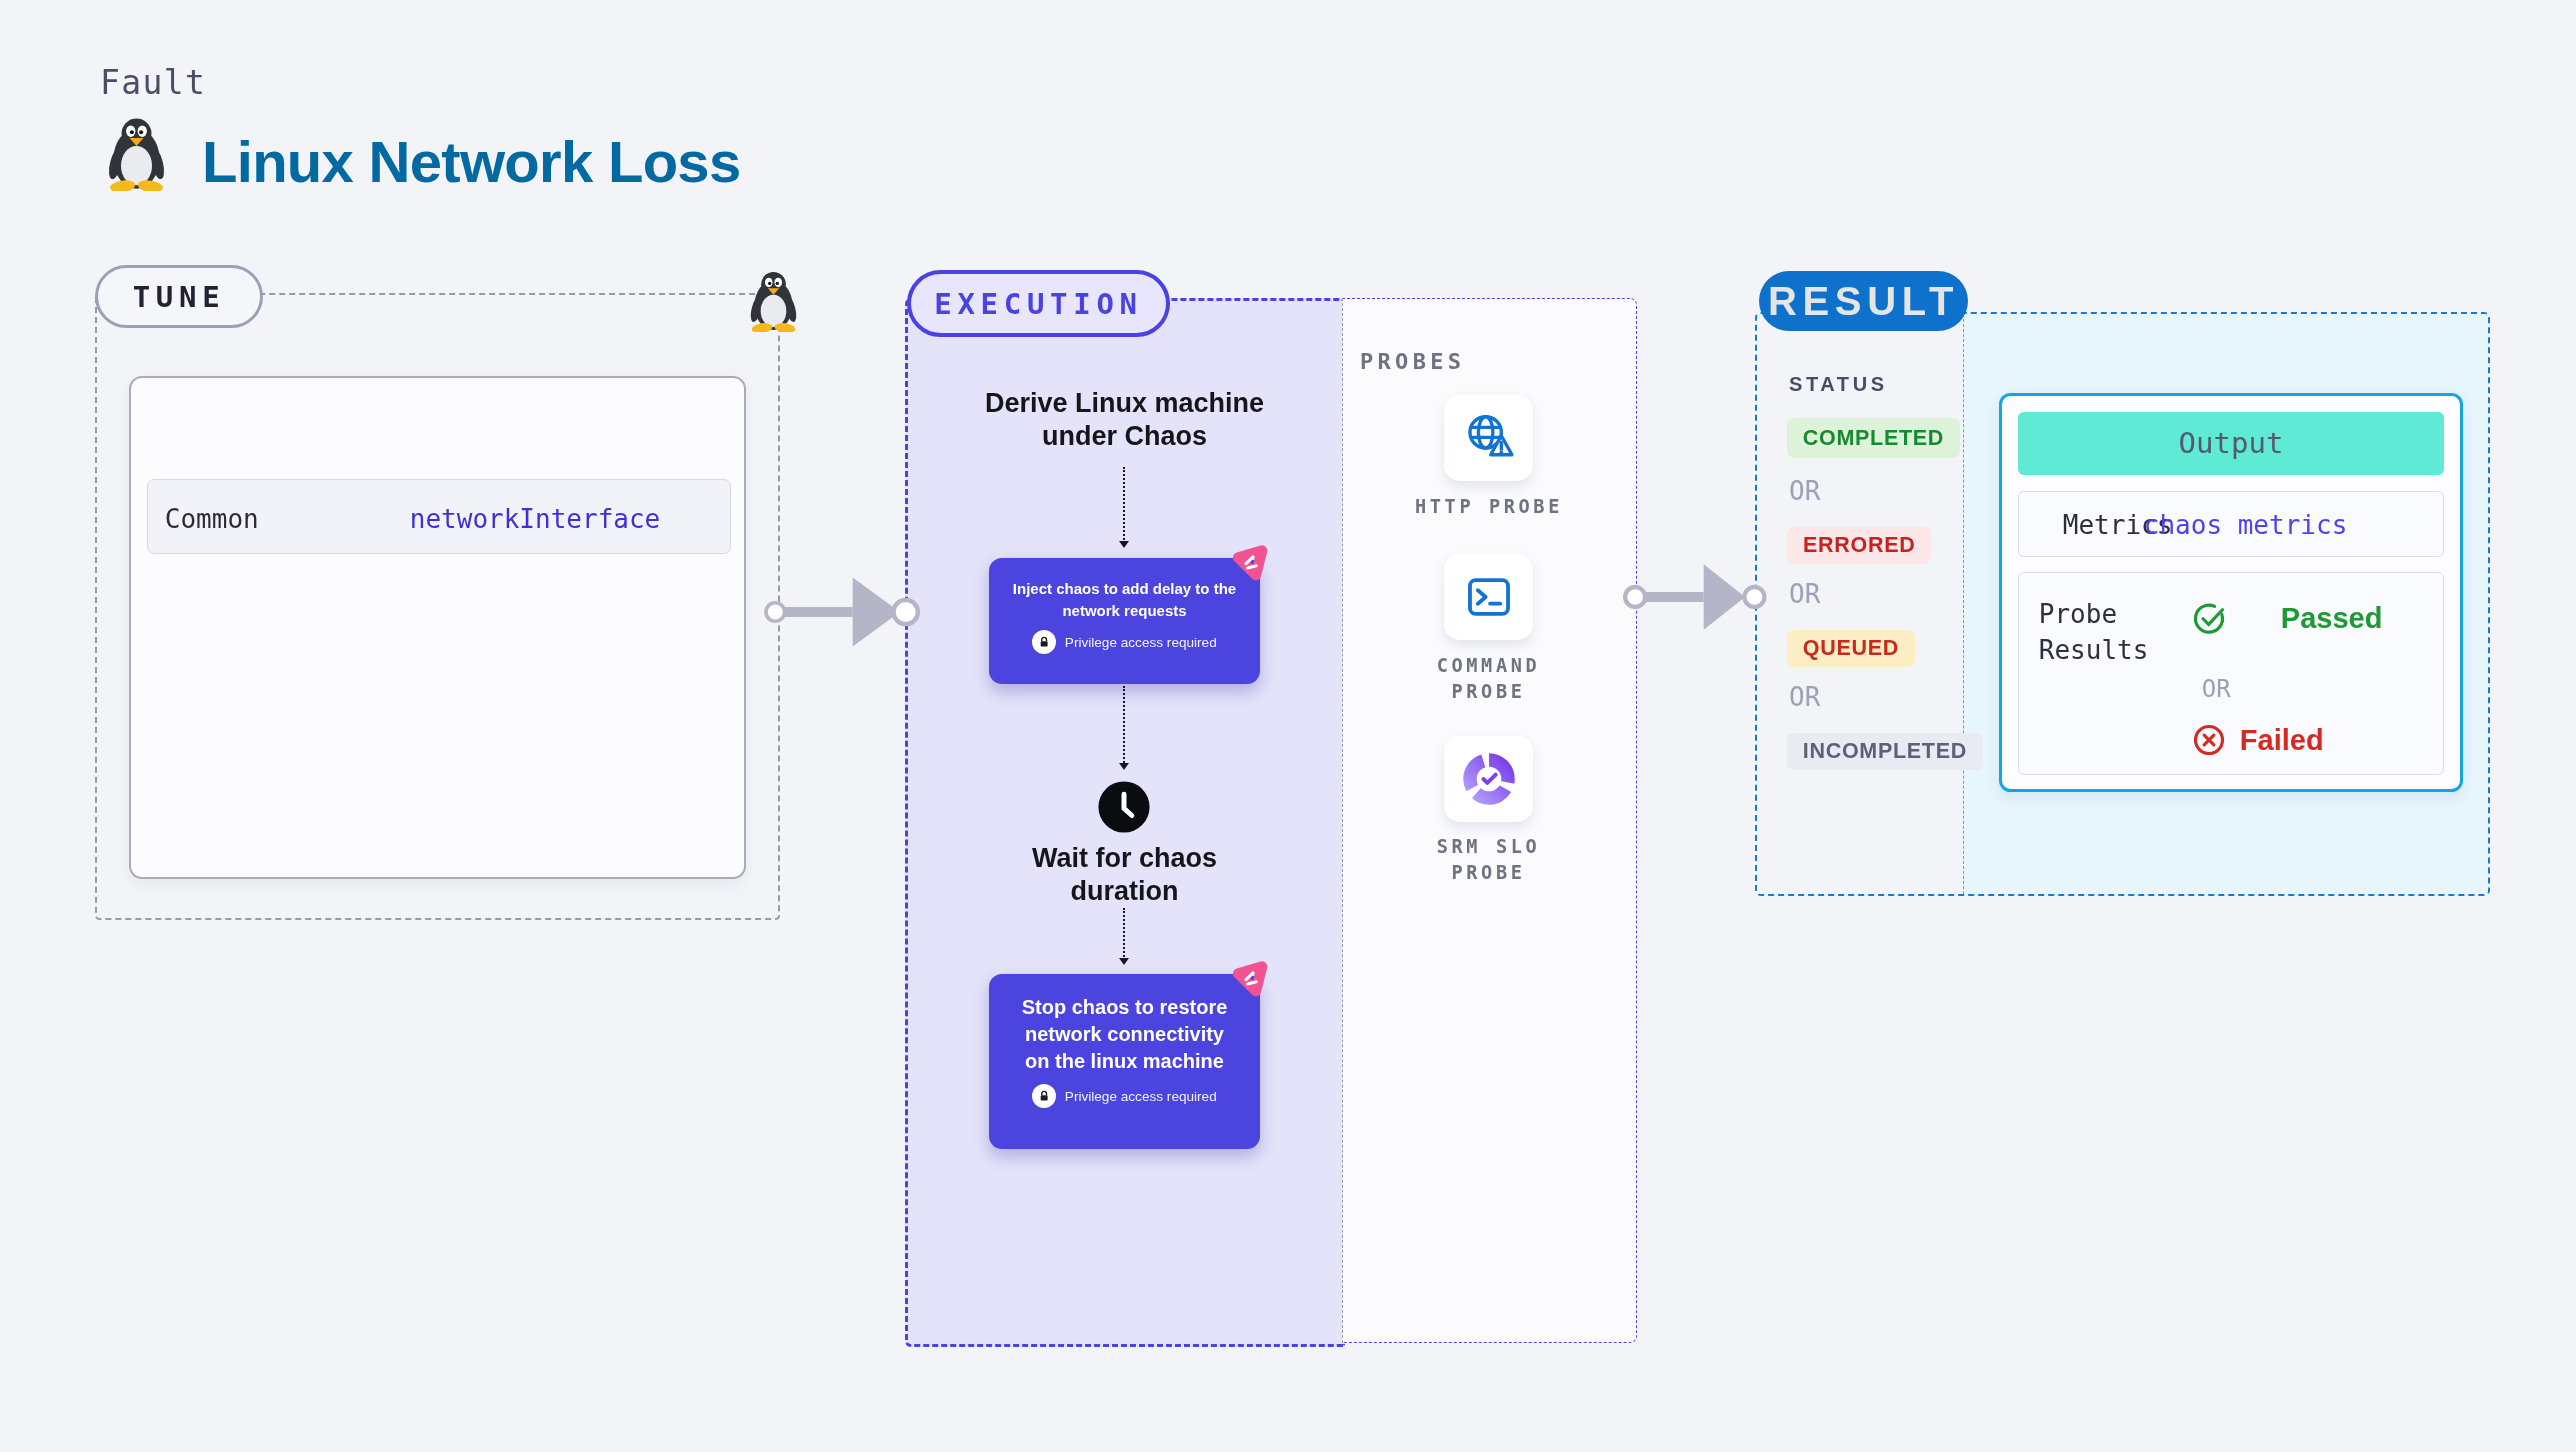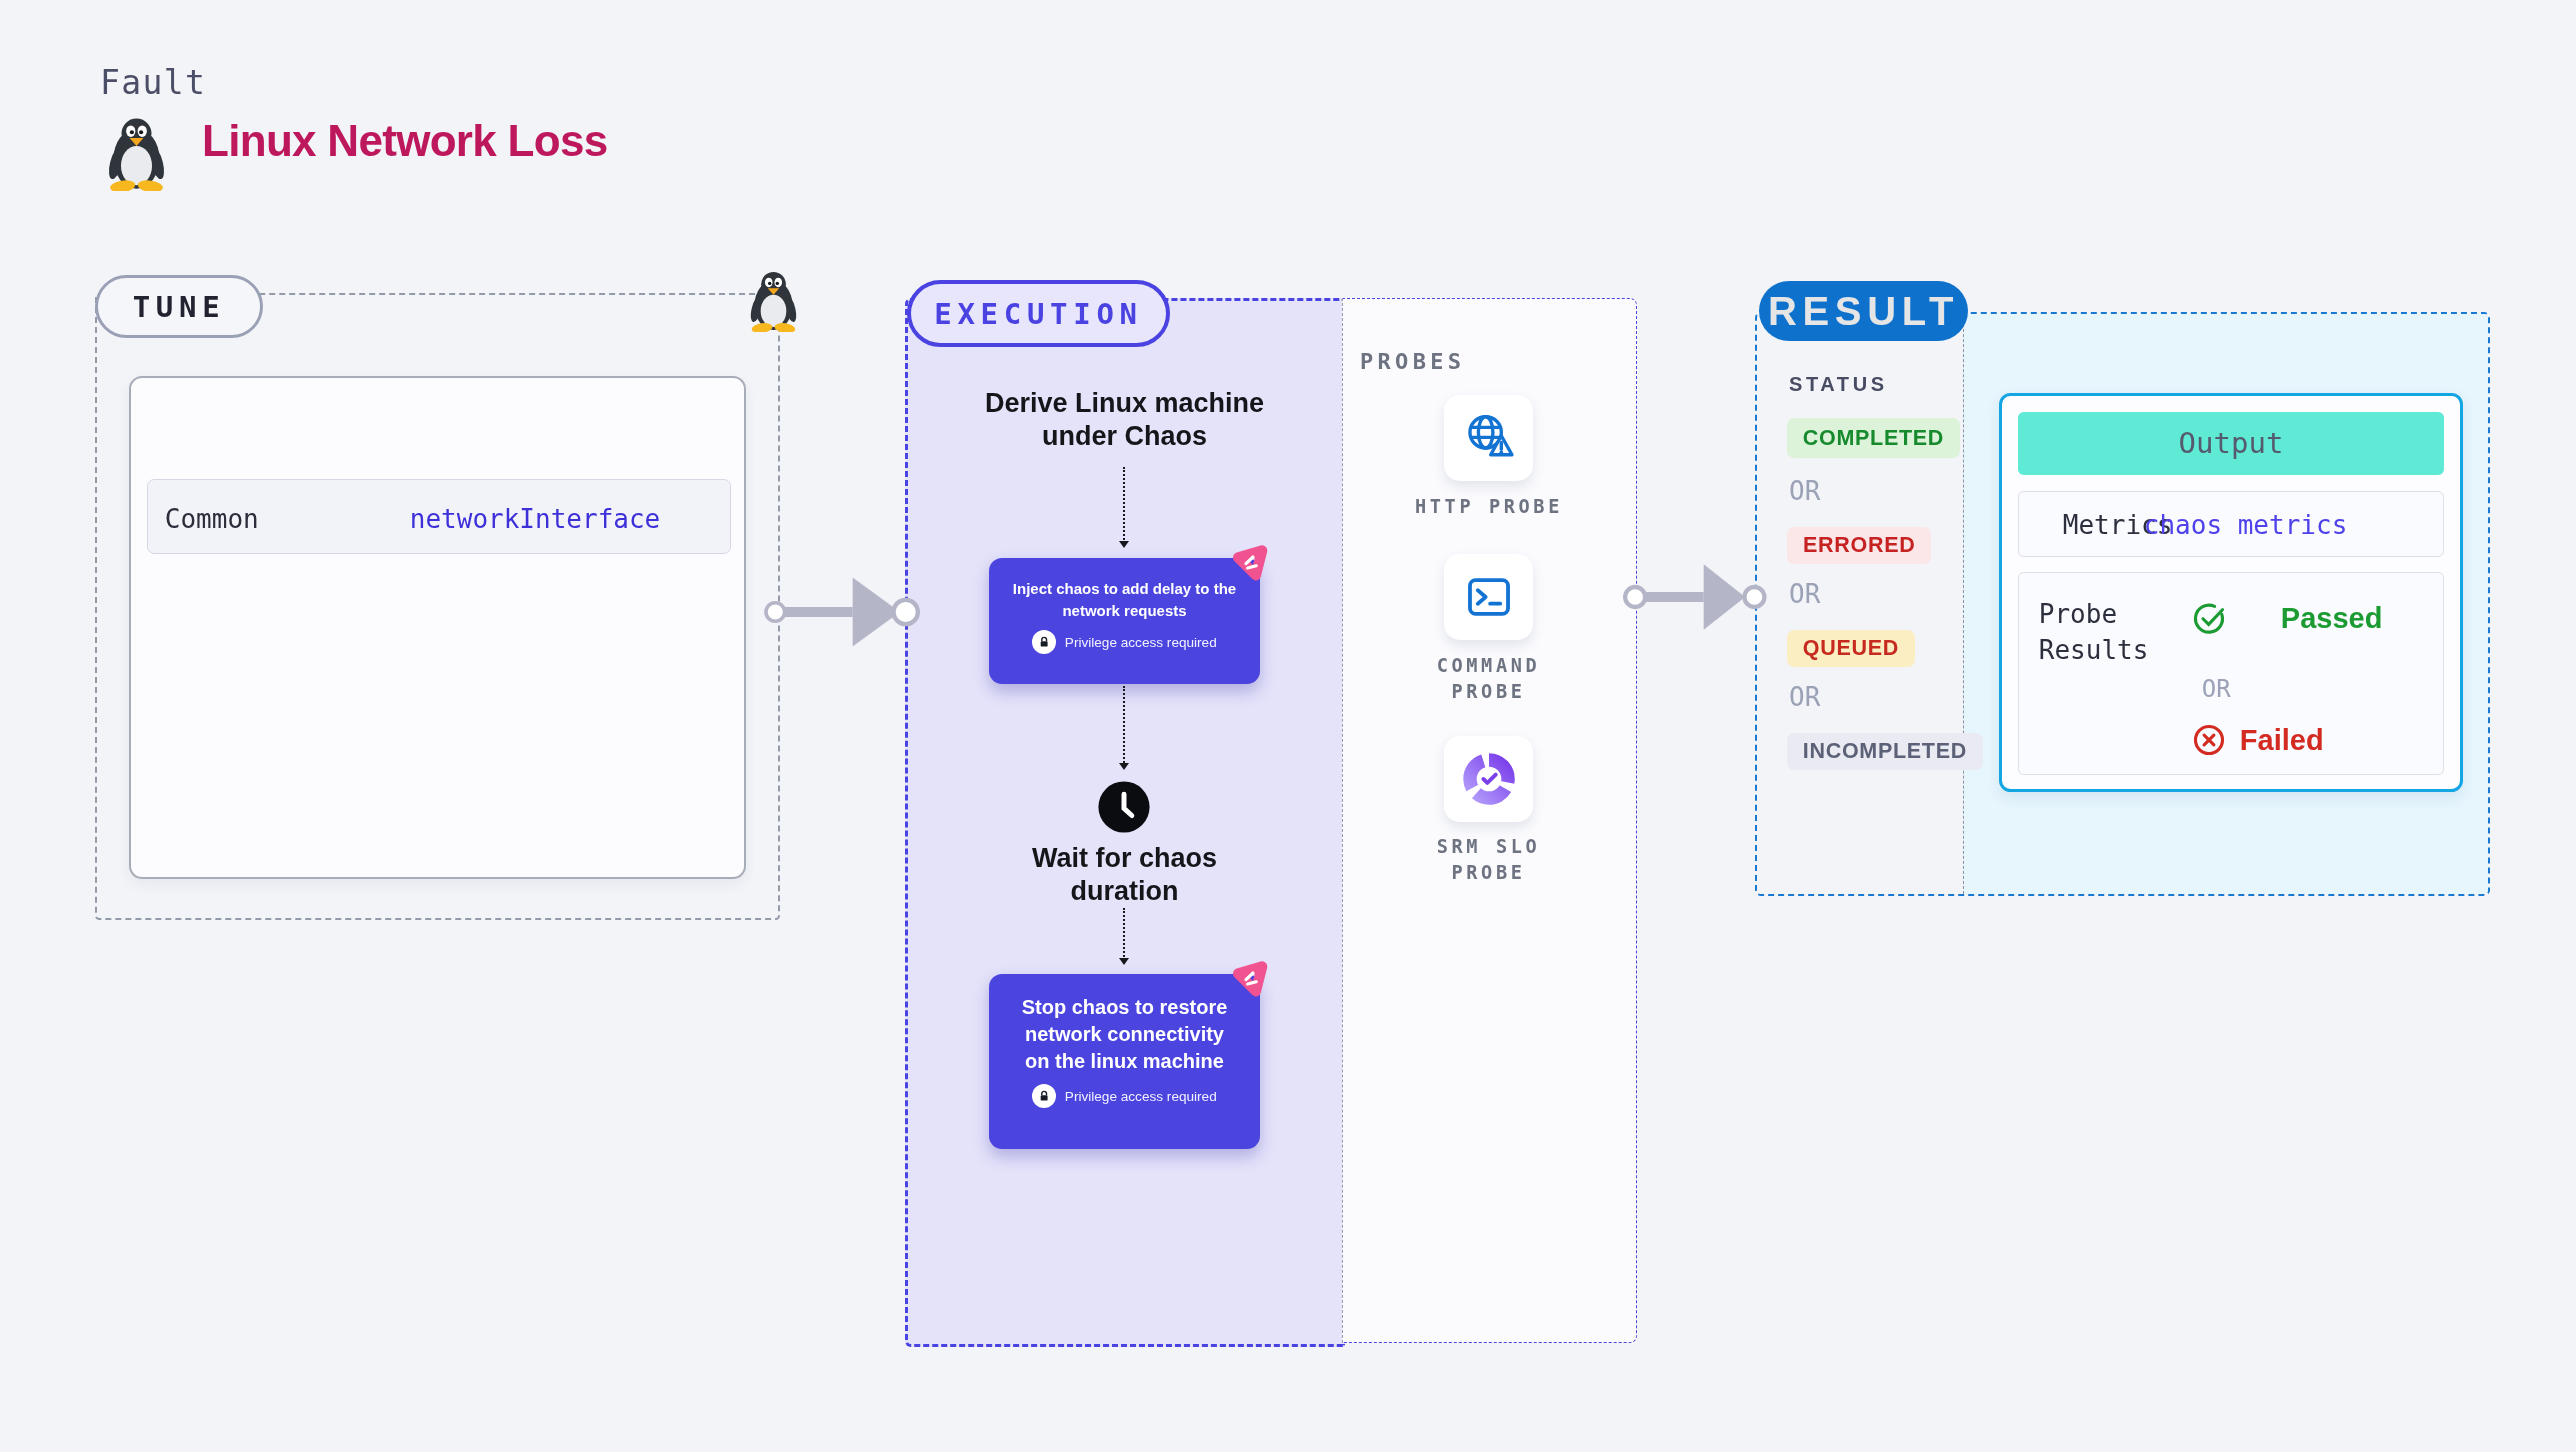--- a/index.html
+++ b/index.html
@@ -13,26 +13,26 @@
     --link:#3d30d9; --linkLight:#4f42ea; --pink:#f0538f;
     --label:#6d7380; --pageBg:#f2f4f8;
   }
   html,body{margin:0;padding:0;background:var(--pageBg);}
   #canvas{position:relative;width:2576px;height:1452px;background:var(--pageBg);
     font-family:"DejaVu Sans Mono",monospace;overflow:hidden;}
 
   
   .kicker{position:absolute;left:100px;top:63px;font-size:33px;color:#4b4e66;letter-spacing:1.4px;}
   .tux-large{position:absolute;left:102px;top:115px;width:69px;height:76px;}
-  .page-title{position:absolute;left:202px;top:116px;font-size:44px;font-weight:bold;color:#be185d;
+  .page-title{position:absolute;left:202px;top:128px;font-size:58px;font-weight:bold;color:#0369a1;
     font-family:"Liberation Sans","DejaVu Sans",sans-serif;letter-spacing:-0.7px;}
 
   
   .pill{position:absolute;display:flex;align-items:center;justify-content:center;border-radius:43px;
-    font-weight:bold;letter-spacing:5.7px;z-index:6;margin-top:10px;}
+    font-weight:bold;letter-spacing:5.7px;z-index:6;}
   .tune-pill{left:95px;top:265px;width:162px;height:57px;background:#f5f6fa;border:3.6px solid #9aa0b5;
     color:#212430;font-size:29px;}
   .exec-pill{left:907px;top:270px;width:255px;height:59px;background:#e7e6fc;border:4.3px solid var(--indigo);
     color:var(--indigo);font-size:29px;}
   .result-pill{left:1759px;top:271px;width:209px;height:60px;background:var(--blue);color:#e5e5e5;font-size:40px;
     font-family:"Liberation Sans","DejaVu Sans",sans-serif;}
 
   
   .tune-box{position:absolute;left:95px;top:293px;width:681px;height:623px;border:2.1px dashed var(--grayDash);border-radius:4.3px;}
   .tux-small{position:absolute;left:745px;top:269px;width:57px;height:63px;z-index:6;}

